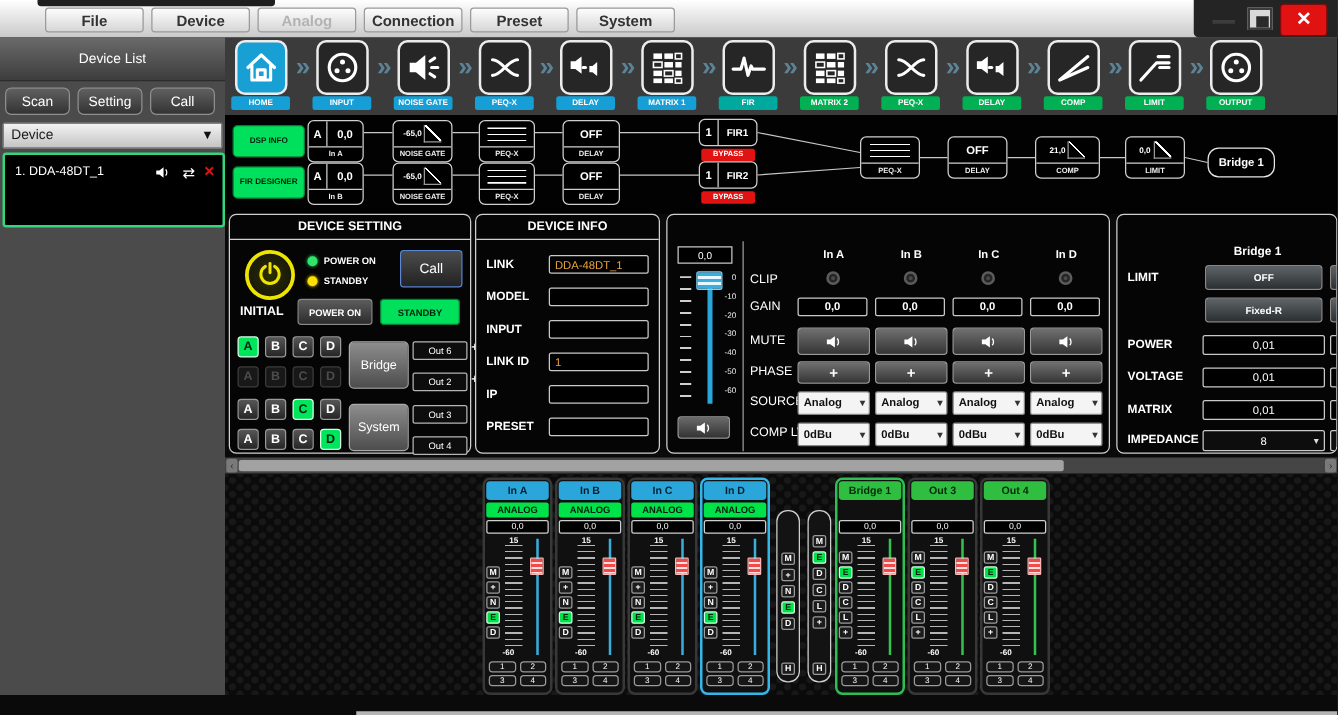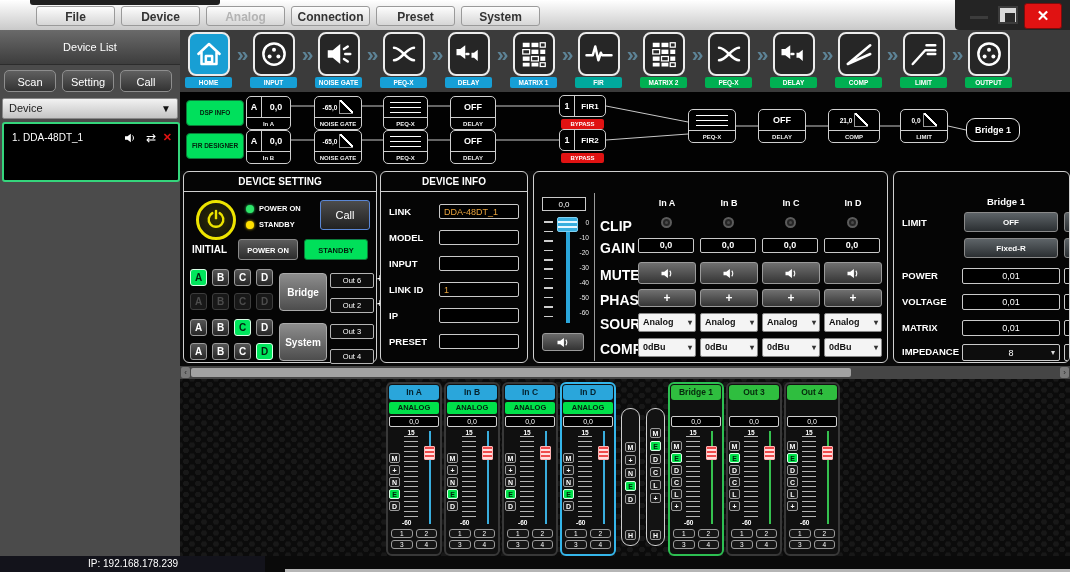--- a/index.html
+++ b/index.html
@@ -82,21 +82,21 @@
   .ds-btn{position:absolute;top:67px;height:21px;border-radius:3px;font-size:7.5px;font-weight:bold;
           text-align:center;line-height:21px;box-sizing:border-box;}
   .ds-btn.dark{left:54px;width:60px;background:linear-gradient(#5c5c5c,#2c2c2c);border:1px solid #8a8a8a;color:#fff;}
   .ds-btn.green{left:120px;width:64px;background:#00e05a;border:1px solid #0b7a37;color:#03200e;}
   .rl{position:absolute;width:17px;height:17px;border-radius:3px;border:1px solid #9a9a9a;
       background:linear-gradient(#565656,#262626);color:#fff;font-size:10px;font-weight:bold;
       text-align:center;line-height:16px;box-sizing:border-box;}
   .rl.on{background:#00e65c;color:#03200e;border-color:#d9ffe7;}
   .rl.dis{background:#181818;color:#4c4c4c;border-color:#3c3c3c;}
   .route-blk{position:absolute;left:95px;width:48px;height:38px;background:linear-gradient(#8d8d8d,#4d4d4d);
-             border:1px solid #aaa;border-radius:4px;color:#fff;font-size:10px;font-weight:bold;
+             border:1px solid #aaa;border-radius:4px;color:#fff;font-size:10px;font-weight:normal;
              text-align:right;box-sizing:border-box;display:flex;align-items:center;justify-content:center;}
   .out-box{position:absolute;left:146px;width:44px;height:15px;background:#0d0d0d;border:1px solid #b5b5b5;
            border-radius:2px;color:#fff;font-size:7.5px;text-align:center;line-height:13px;box-sizing:border-box;}
   .plus{position:absolute;left:193px;width:8px;color:#fff;font-size:10px;font-weight:bold;}
   
   .di-row{position:absolute;left:0;width:100%;height:16px;}
   .di-lab{position:absolute;left:8px;top:2px;font-size:9.5px;font-weight:bold;color:#fff;}
   .di-field{position:absolute;left:58px;top:0;width:80px;height:15px;background:#000;border:1px solid #c9c9c9;
             border-radius:2px;color:#e8a33d;font-size:9px;line-height:14px;padding-left:4px;box-sizing:border-box;}
   
@@ -105,21 +105,21 @@
   .is-slider{position:absolute;left:8px;top:43px;width:48px;height:114px;}
   .is-ticks{position:absolute;left:2px;top:6px;width:9px;height:100px;
             background:repeating-linear-gradient(180deg,#cfcfcf 0 1.5px,transparent 1.5px 9.5px);}
   .is-track{position:absolute;left:24px;top:4px;width:4px;height:104px;background:#2aa6db;}
   .is-handle{position:absolute;left:15px;top:2px;width:21px;height:15px;border:1px solid #7fd2f4;border-radius:2px;
              background:repeating-linear-gradient(180deg,#39aede 0 3px,#e8f7ff 3px 5px);box-sizing:border-box;}
   .is-tlab{position:absolute;left:31px;width:16px;font-size:6.5px;color:#eee;text-align:right;}
   .is-mute{position:absolute;left:8px;top:161px;width:42px;height:18px;background:linear-gradient(#6a6a6a,#333);
            border:1px solid #9a9a9a;border-radius:3px;display:flex;align-items:center;justify-content:center;box-sizing:border-box;}
   .is-div{position:absolute;left:60px;top:21px;width:1px;height:168px;background:#9a9a9a;}
-  .is-rowlab{position:absolute;left:66px;font-size:14px;font-weight:bold;color:#fff;text-align:center;}
+  .is-rowlab{position:absolute;left:66px;font-size:10px;font-weight:normal;color:#fff;text-align:center;}
   .is-chhead{position:absolute;top:26px;width:58px;text-align:center;font-size:9px;font-weight:bold;color:#fff;}
   .clip-led{position:absolute;width:11px;height:11px;border-radius:50%;border:2px solid #5c5c5c;background:#262626;box-sizing:border-box;}
   .clip-led:after{content:"";position:absolute;left:2px;top:2px;width:3px;height:3px;border-radius:50%;background:#4a4a4a;}
   .gain-field{position:absolute;width:56px;height:15px;background:#000;border:1px solid #c9c9c9;border-radius:2px;
               color:#fff;font-size:9px;font-weight:bold;text-align:center;line-height:13px;box-sizing:border-box;}
   .mute-btn{position:absolute;width:58px;height:22px;background:linear-gradient(#707070,#353535);
             border:1px solid #9a9a9a;border-radius:3px;display:flex;align-items:center;justify-content:center;box-sizing:border-box;}
   .phase-btn{position:absolute;width:58px;height:18px;background:linear-gradient(#707070,#353535);border:1px solid #9a9a9a;
              border-radius:3px;color:#fff;font-size:12px;font-weight:bold;text-align:center;line-height:16px;box-sizing:border-box;}
   .combo{position:absolute;width:58px;height:19px;background:#f4f4f4;border:1px solid #888;border-radius:2px;
@@ -927,18 +927,15 @@
           <div class="gb">1</div>
           <div class="gb">2</div>
           <div class="gb">3</div>
           <div class="gb">4</div>
         </div>
       </div>
 
     </div>
   </div>
 
-  <div class="statusbar">
-    <span class="ip">IP: 192.168.178.239</span>
-  </div>
   <div class="bottombar"></div>
 
 </div>
 
 </body></html>

